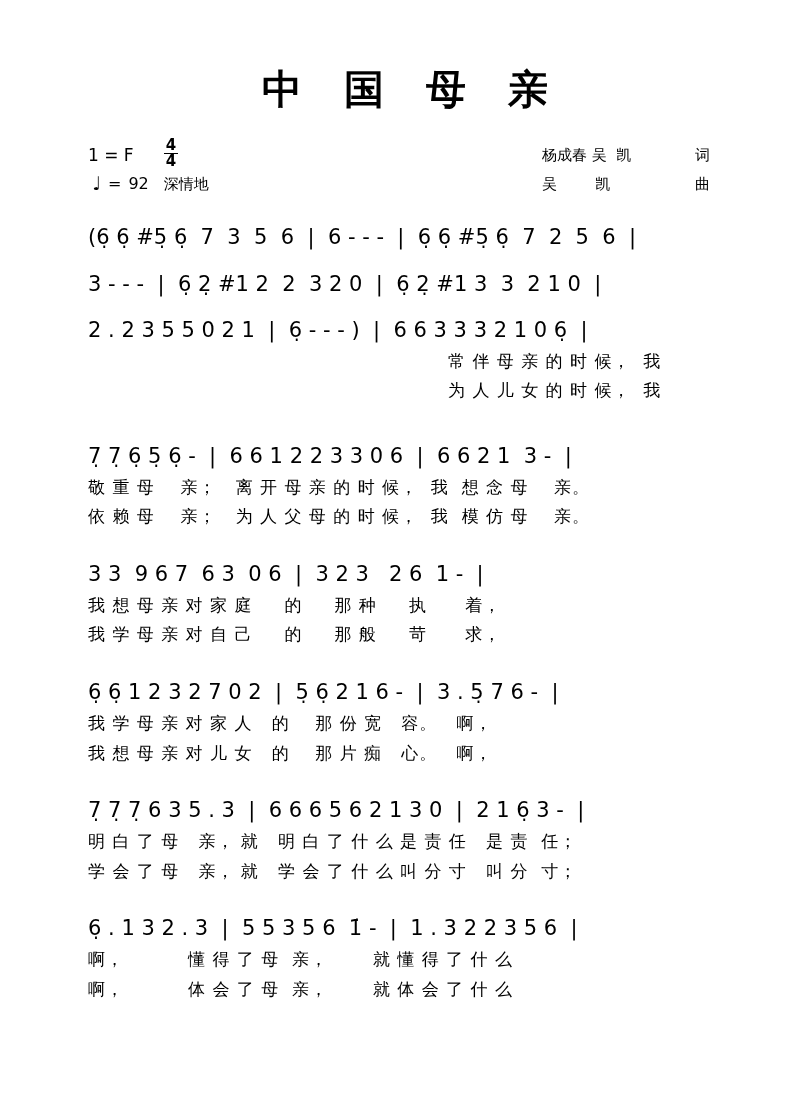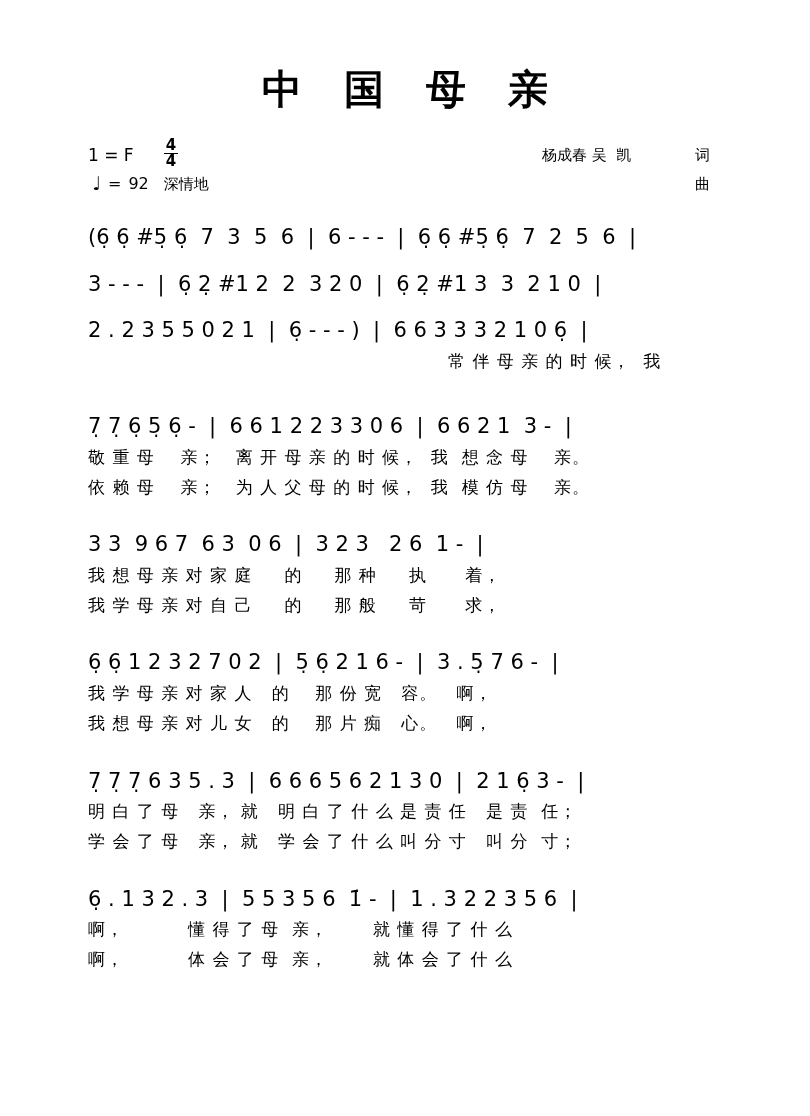--- a/index.html
+++ b/index.html
@@ -157,40 +157,42 @@
       <span>92</span>
       <span class="mood">深情地</span>
     </div>
 
     <div class="credits">
       <div class="credit-line">
         <span class="names">杨成春 吴  凯</span>
         <span class="role">词</span>
       </div>
       <div class="credit-line">
+        <span class="names">吴        凯</span>
         <span class="role">曲</span>
       </div>
     </div>
   </div>
 
   <div class="systems">
 
     <div class="system">
       <div class="notes-row">(6̣ 6̣ #5̣ 6̣  7  3  5  6  |  6 - - -  |  6̣ 6̣ #5̣ 6̣  7  2  5  6  |</div>
     </div>
     <div class="spacer-sm"></div>
 
     <div class="system">
       <div class="notes-row">3 - - -  |  6̣ 2̣ #1 2  2  3 2 0  |  6̣ 2̣ #1 3  3  2 1 0  |</div>
     </div>
     <div class="spacer-sm"></div>
 
     <div class="system">
       <div class="notes-row">2 . 2 3 5 5 0 2 1  |  6̣ - - - )  |  6 6 3 3 3 2 1 0 6̣  |</div>
       <div class="lyric-row" style="padding-left:360px">常 伴 母 亲 的 时 候，  我</div>
+      <div class="lyric-row" style="padding-left:360px">为 人 儿 女 的 时 候，  我</div>
     </div>
     <div class="spacer-lg"></div>
 
     <div class="system">
       <div class="notes-row">7̣ 7̣ 6̣ 5̣ 6̣ -  |  6 6 1 2 2 3 3 0 6  |  6 6 2 1  3 -  |</div>
       <div class="lyric-row">敬 重 母    亲；   离 开 母 亲 的 时 候，  我  想 念 母    亲。</div>
       <div class="lyric-row">依 赖 母    亲；   为 人 父 母 的 时 候，  我  模 仿 母    亲。</div>
     </div>
     <div class="spacer-md"></div>
 

